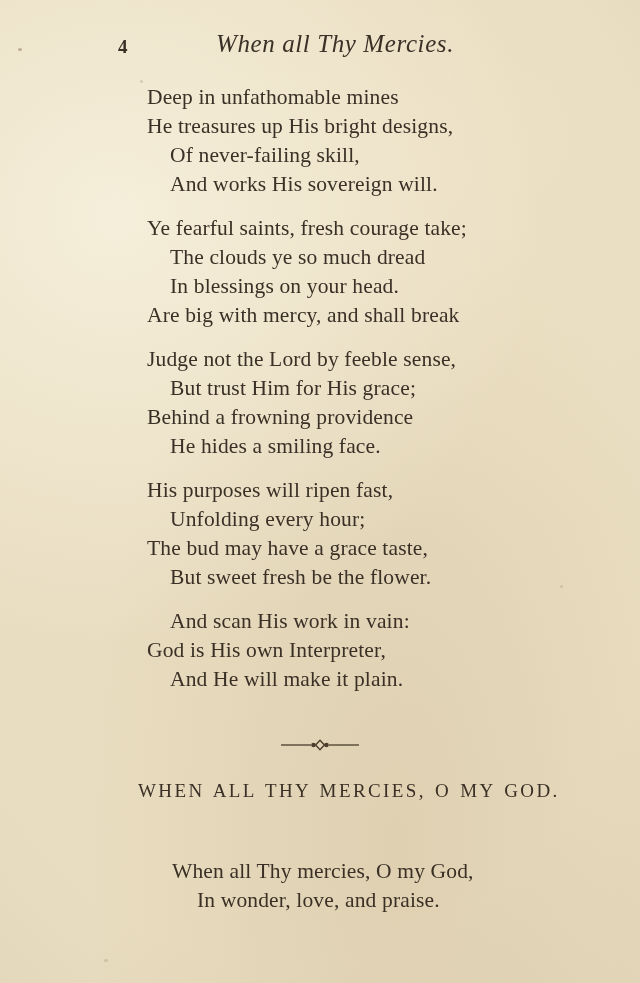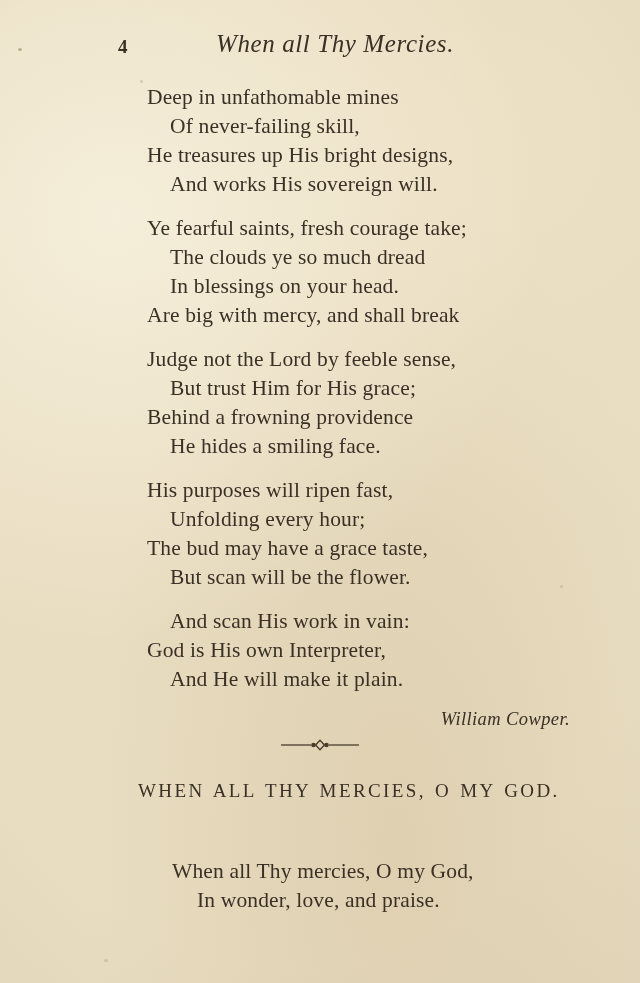--- a/index.html
+++ b/index.html
@@ -157,48 +157,47 @@
   <div class="content">
 
     <div class="running-head">
       <span class="folio">4</span>
       <span class="head-title">When all Thy Mercies.</span>
     </div>
 
     <div class="poem">
       <div class="stanza">
         <div class="line">Deep in unfathomable mines</div>
+        <div class="line">He treasures up His bright designs,</div>
         <div class="line indent">Of never-failing skill,</div>
-        <div class="line">He treasures up His bright designs,</div>
         <div class="line indent">And works His sovereign will.</div>
       </div>
       <div class="stanza">
         <div class="line">Ye fearful saints, fresh courage take;</div>
         <div class="line indent">The clouds ye so much dread</div>
         <div class="line indent">In blessings on your head.</div>
         <div class="line">Are big with mercy, and shall break</div>
       </div>
       <div class="stanza">
         <div class="line">Judge not the Lord by feeble sense,</div>
         <div class="line indent">But trust Him for His grace;</div>
         <div class="line">Behind a frowning providence</div>
         <div class="line indent">He hides a smiling face.</div>
       </div>
       <div class="stanza">
         <div class="line">His purposes will ripen fast,</div>
         <div class="line indent">Unfolding every hour;</div>
         <div class="line">The bud may have a grace taste,</div>
-        <div class="line indent">But scan will be the flower.</div>
+        <div class="line indent">But sweet fresh be the flower.</div>
       </div>
       <div class="stanza">
         <div class="line indent">And scan His work in vain:</div>
         <div class="line">God is His own Interpreter,</div>
         <div class="line indent">And He will make it plain.</div>
       </div>
-      <div class="attribution">William Cowper.</div>
     </div>
 
     <div class="divider">
       <span>
         <svg width="78" height="14" viewBox="0 0 78 14" aria-hidden="true">
           <line x1="0" y1="7" x2="30" y2="7" stroke="#4a3d2c" stroke-width="1.3"></line>
           <line x1="48" y1="7" x2="78" y2="7" stroke="#4a3d2c" stroke-width="1.3"></line>
           <circle cx="32.5" cy="7" r="2.3" fill="#4a3d2c"></circle>
           <circle cx="45.5" cy="7" r="2.3" fill="#4a3d2c"></circle>
           <path d="M39 2.3 L43.4 7 L39 11.7 L34.6 7 Z" fill="none" stroke="#4a3d2c" stroke-width="1.4"></path>

